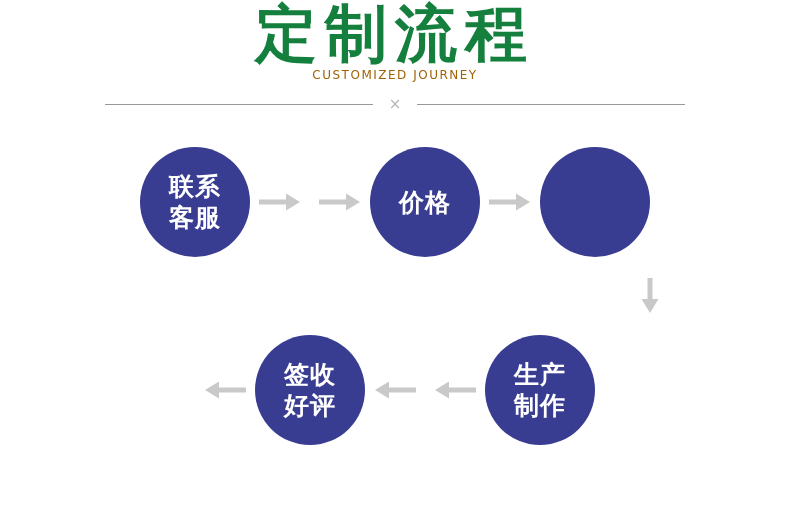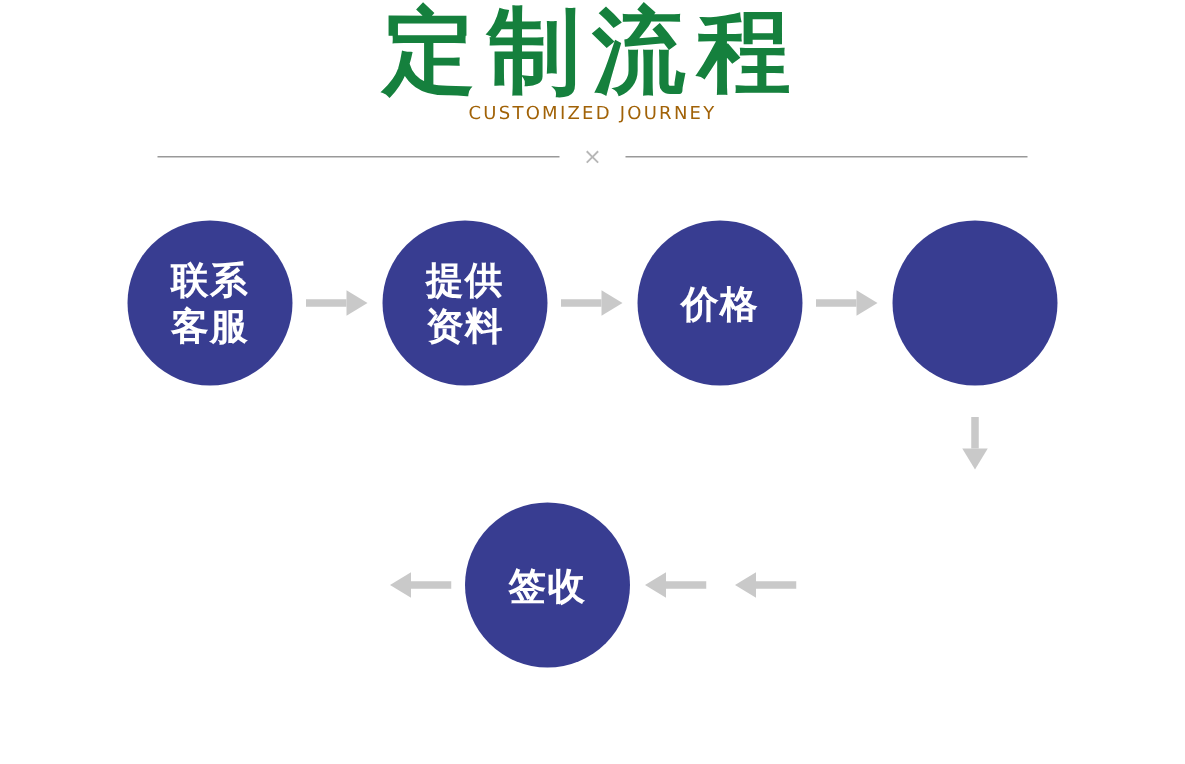--- a/index.html
+++ b/index.html
@@ -118,26 +118,20 @@
           <span>联系</span>
           <span>客服</span>
         </div>
       </div>
       <div class="arrow-cell">
         <svg width="42" height="22" viewBox="0 0 42 22">
           <rect class="arrow-fill" x="0" y="8.5" width="27" height="5"></rect>
           <polygon class="arrow-fill" points="27,2.5 41,11 27,19.5"></polygon>
         </svg>
       </div>
-      <div class="circle">
-        <div class="circle-label">
-          <span>提供</span>
-          <span>资料</span>
-        </div>
-      </div>
       <div class="arrow-cell">
         <svg width="42" height="22" viewBox="0 0 42 22">
           <rect class="arrow-fill" x="0" y="8.5" width="27" height="5"></rect>
           <polygon class="arrow-fill" points="27,2.5 41,11 27,19.5"></polygon>
         </svg>
       </div>
       <div class="circle">
         <div class="circle-label">
           <span>价格</span>
         </div>
@@ -166,30 +160,37 @@
     <div class="flow-row">
       <div class="arrow-cell">
         <svg width="42" height="22" viewBox="0 0 42 22">
           <rect class="arrow-fill" x="15" y="8.5" width="27" height="5"></rect>
           <polygon class="arrow-fill" points="15,2.5 1,11 15,19.5"></polygon>
         </svg>
       </div>
       <div class="circle">
         <div class="circle-label">
           <span>签收</span>
+          <span>好评</span>
         </div>
       </div>
       <div class="arrow-cell">
         <svg width="42" height="22" viewBox="0 0 42 22">
           <rect class="arrow-fill" x="15" y="8.5" width="27" height="5"></rect>
           <polygon class="arrow-fill" points="15,2.5 1,11 15,19.5"></polygon>
         </svg>
       </div>
       <div class="arrow-cell">
         <svg width="42" height="22" viewBox="0 0 42 22">
           <rect class="arrow-fill" x="15" y="8.5" width="27" height="5"></rect>
           <polygon class="arrow-fill" points="15,2.5 1,11 15,19.5"></polygon>
         </svg>
       </div>
+      <div class="circle">
+        <div class="circle-label">
+          <span>生产</span>
+          <span>制作</span>
+        </div>
+      </div>
     </div>
 
   </div>
 </div>
 
 </body></html>

